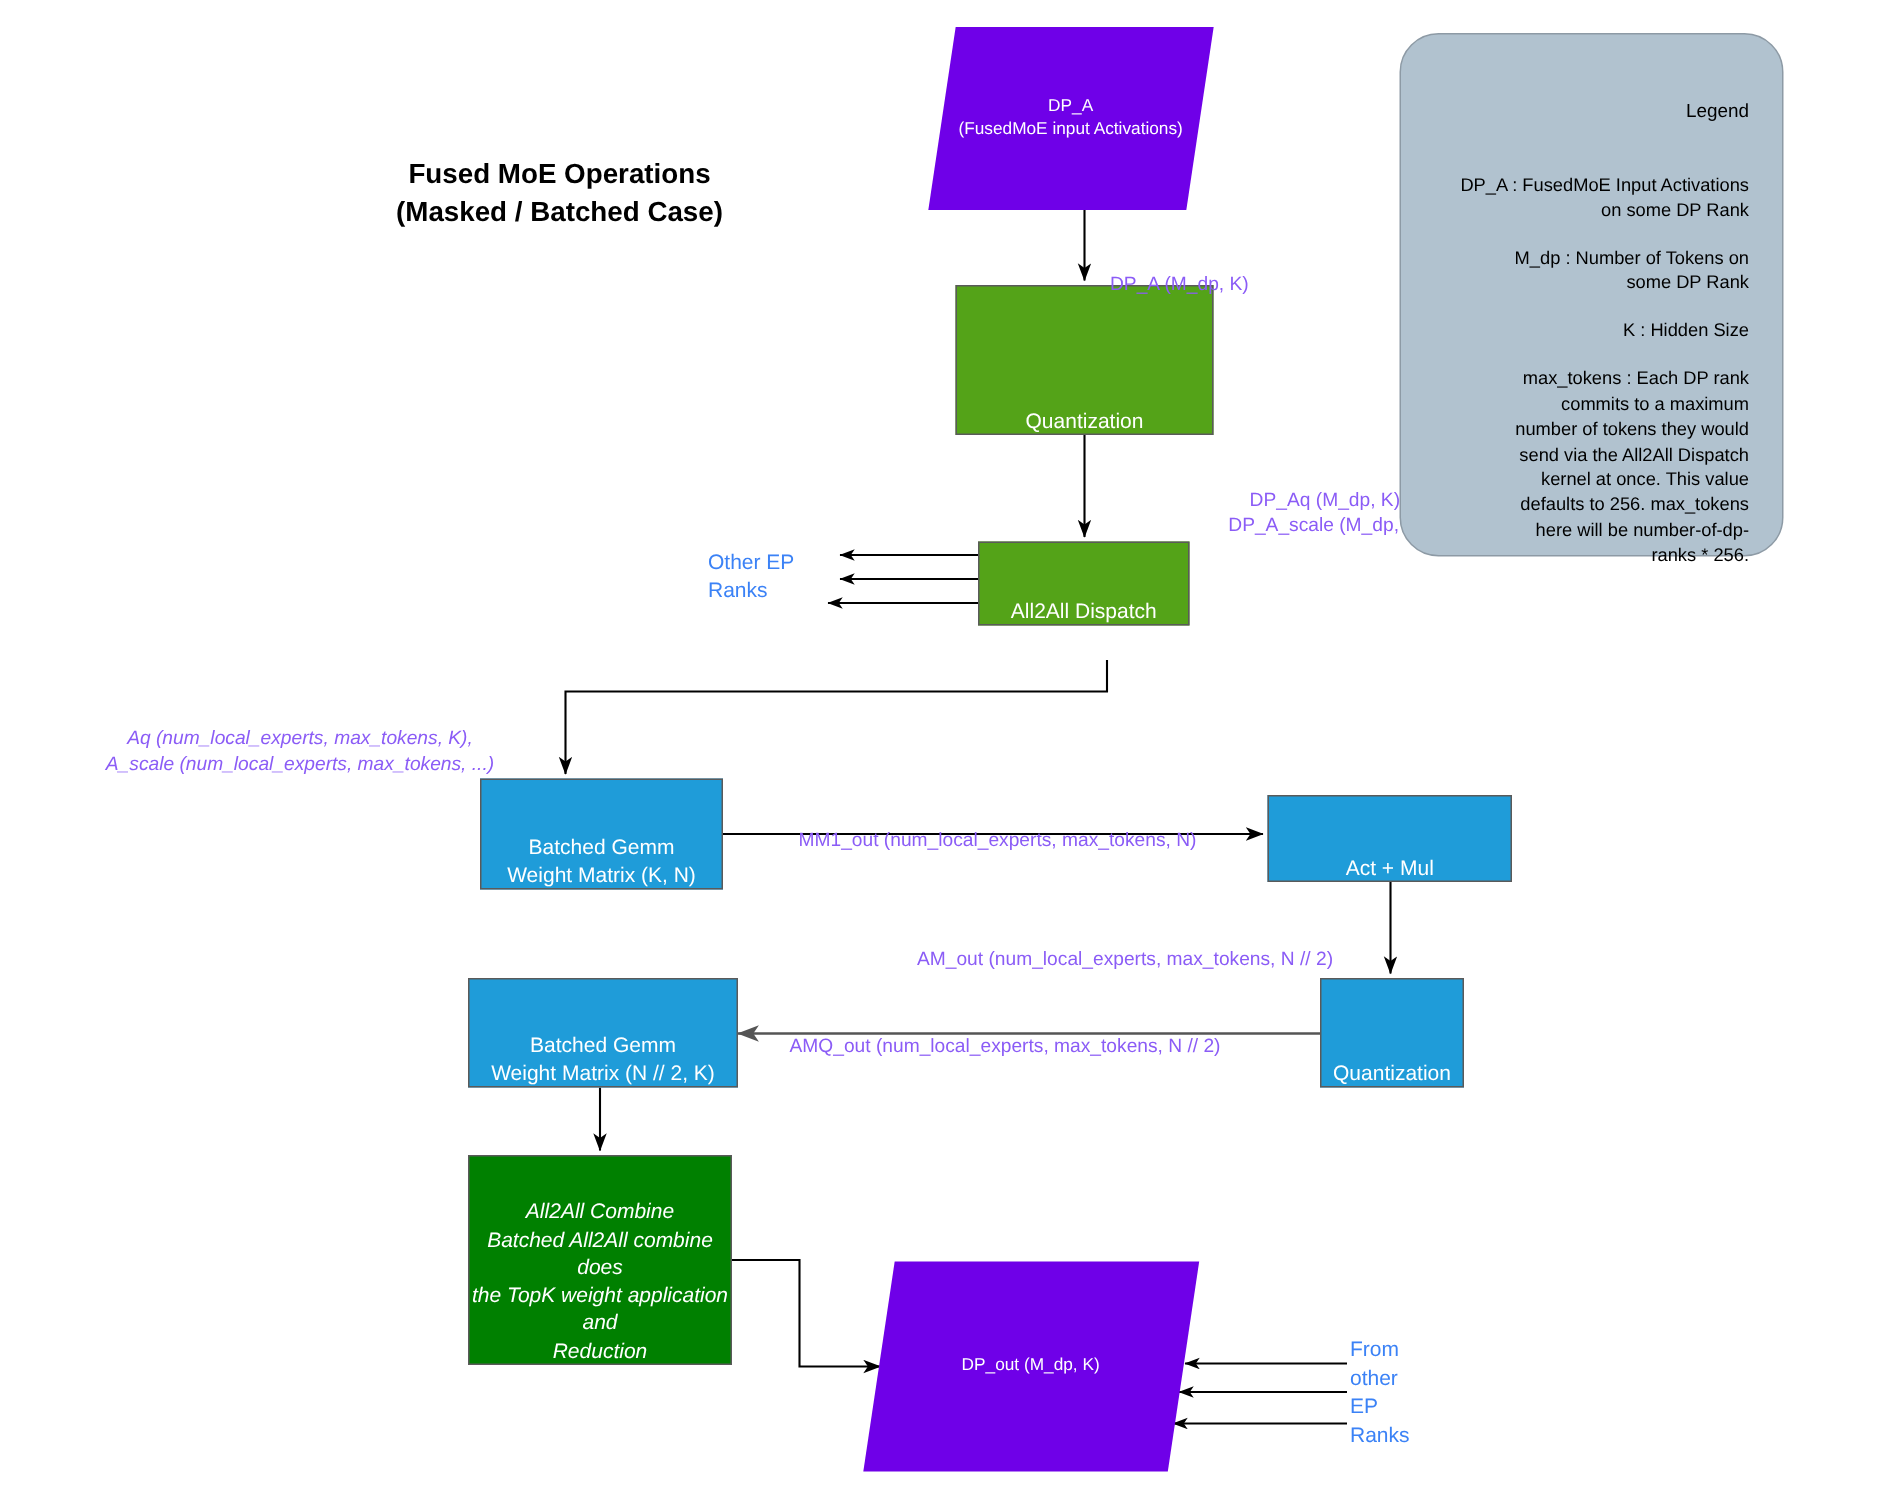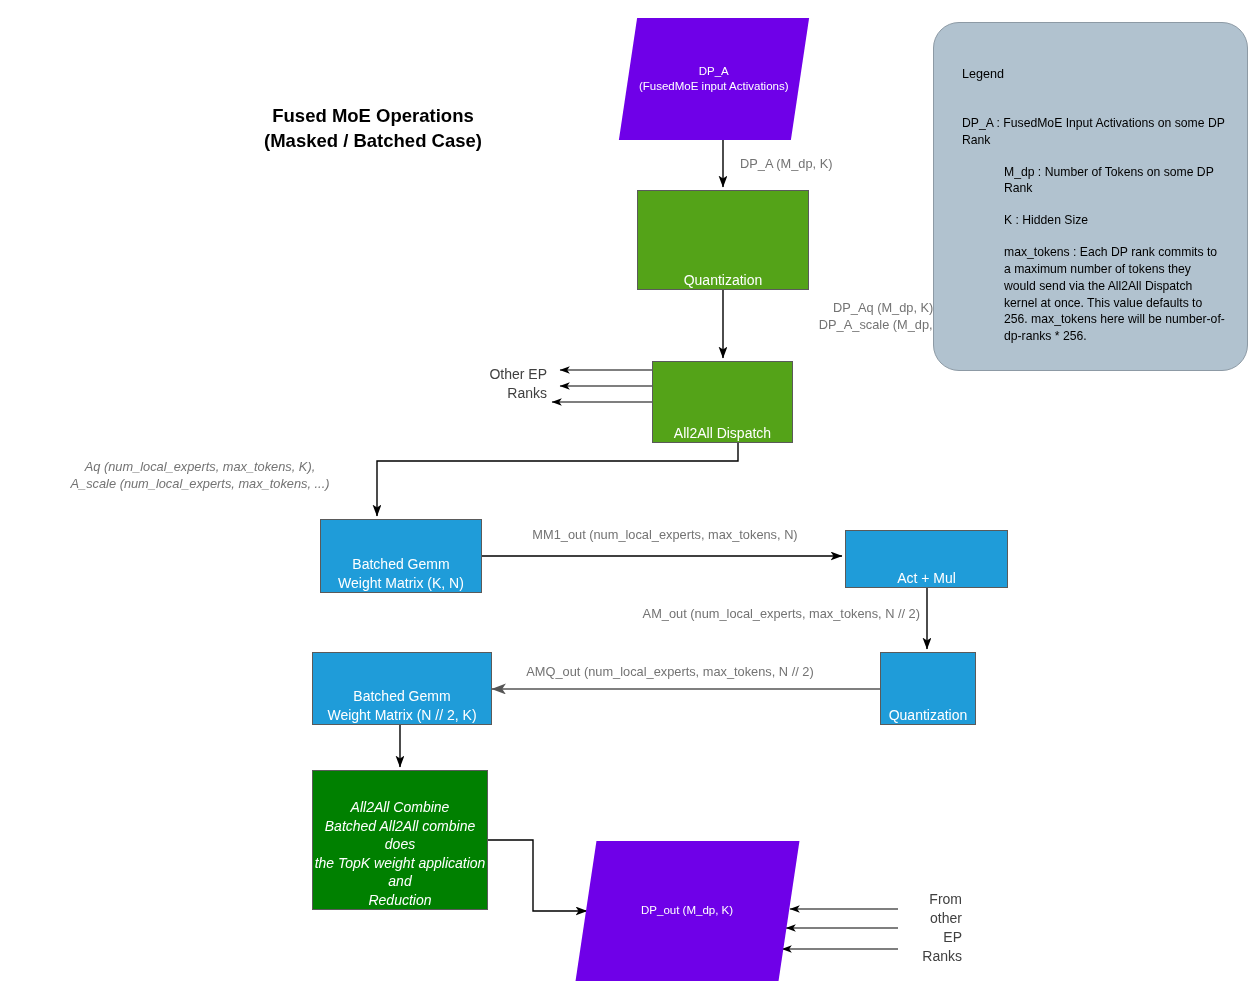--- a/index.html
+++ b/index.html
@@ -63,30 +63,31 @@
     font-size: 18.5px;
     line-height: 1.35;
     color: #000000;
     text-align: center;
     white-space: pre-line;
   }
   .edge-label {
     position: absolute;
     font-size: 12.8px;
     line-height: 1.32;
-    color: #737373;
-    text-align: center;
-    white-space: pre-line;
+    color: #8b5cf6;
+    text-align: center;
+    white-space: pre-line;
+    margin-top: 25px;
   }
   .side-label {
     position: absolute;
     font-size: 14px;
     line-height: 1.35;
-    color: #404040;
-    text-align: right;
+    color: #3b82f6;
+    text-align: left;
     white-space: pre-line;
   }
   .legend {
     position: absolute;
     box-sizing: border-box;
     background: #b1c2cf;
     border: 1px solid #8d9aa5;
     border-radius: 26px;
     padding: 44px 22px 18px 22px;
   }
@@ -151,21 +152,21 @@
 
   <div class="para" style="left:628px; top:18px; width:172px; height:122px; transform: skewX(-8.5deg);">
     <span class="ptxt" style="white-space:pre-line;">DP_A
 (FusedMoE input Activations)</span>
   </div>
 
   <div class="node green-light" style="left:637px; top:190px; width:172px; height:100px;">
     <span>Quantization</span>
   </div>
 
-  <div class="node green-light" style="left:652px; top:361px; width:141px; height:82px;">
+  <div class="node green-light" style="left:652px; top:361px; width:141px; height:56px;">
     <span>All2All Dispatch</span>
   </div>
 
   <div class="node blue" style="left:320px; top:519px; width:162px; height:74px;">
     <span style="white-space:pre-line;">Batched Gemm
 Weight Matrix (K, N)</span>
   </div>
 
   <div class="node blue" style="left:845px; top:530px; width:163px; height:58px;">
     <span>Act + Mul</span>
@@ -194,34 +195,34 @@
   <div class="edge-label" style="left:740px; top:156px; width:260px; text-align:left;">DP_A (M_dp, K)</div>
 
   <div class="edge-label" style="left:740px; top:300px; width:290px; text-align:center;">DP_Aq (M_dp, K),
 DP_A_scale (M_dp, ...)</div>
 
   <div class="edge-label" style="left:40px; top:459px; width:320px; text-align:center;font-style:italic;">Aq (num_local_experts, max_tokens, K),
 A_scale (num_local_experts, max_tokens, ...)</div>
 
   <div class="edge-label" style="left:500px; top:527px; width:330px; text-align:center;">MM1_out (num_local_experts, max_tokens, N)</div>
 
-  <div class="edge-label" style="left:580px; top:606px; width:340px; text-align:right;">AM_out (num_local_experts, max_tokens, N // 2)</div>
+  <div class="edge-label" style="left:580px; top:606px; width:340px; text-align:center;">AM_out (num_local_experts, max_tokens, N // 2)</div>
 
   <div class="edge-label" style="left:490px; top:664px; width:360px; text-align:center;">AMQ_out (num_local_experts, max_tokens, N // 2)</div>
 
 
   <div class="side-label" style="left:472px; top:365px; width:75px;">Other EP
 Ranks</div>
 
   <div class="side-label" style="left:900px; top:890px; width:62px;">From
 other
 EP
 Ranks</div>
 
-  <div class="legend" style="left:933px; top:22px; width:315px; height:349px;">
+  <div class="legend" style="left:933px; top:22px; width:256px; height:349px;text-align:right;">
     <div class="legend-title">Legend</div>
     <div class="legend-entry indent">DP_A : FusedMoE Input Activations on some DP Rank</div>
     <div class="legend-entry">M_dp : Number of Tokens on some DP Rank</div>
     <div class="legend-entry">K : Hidden Size</div>
     <div class="legend-entry">max_tokens : Each DP rank commits to a maximum number of tokens they would send via the All2All Dispatch kernel at once. This value defaults to 256. max_tokens here will be number-of-dp-ranks * 256.</div>
   </div>
 
 </div>
 
 </body></html>

